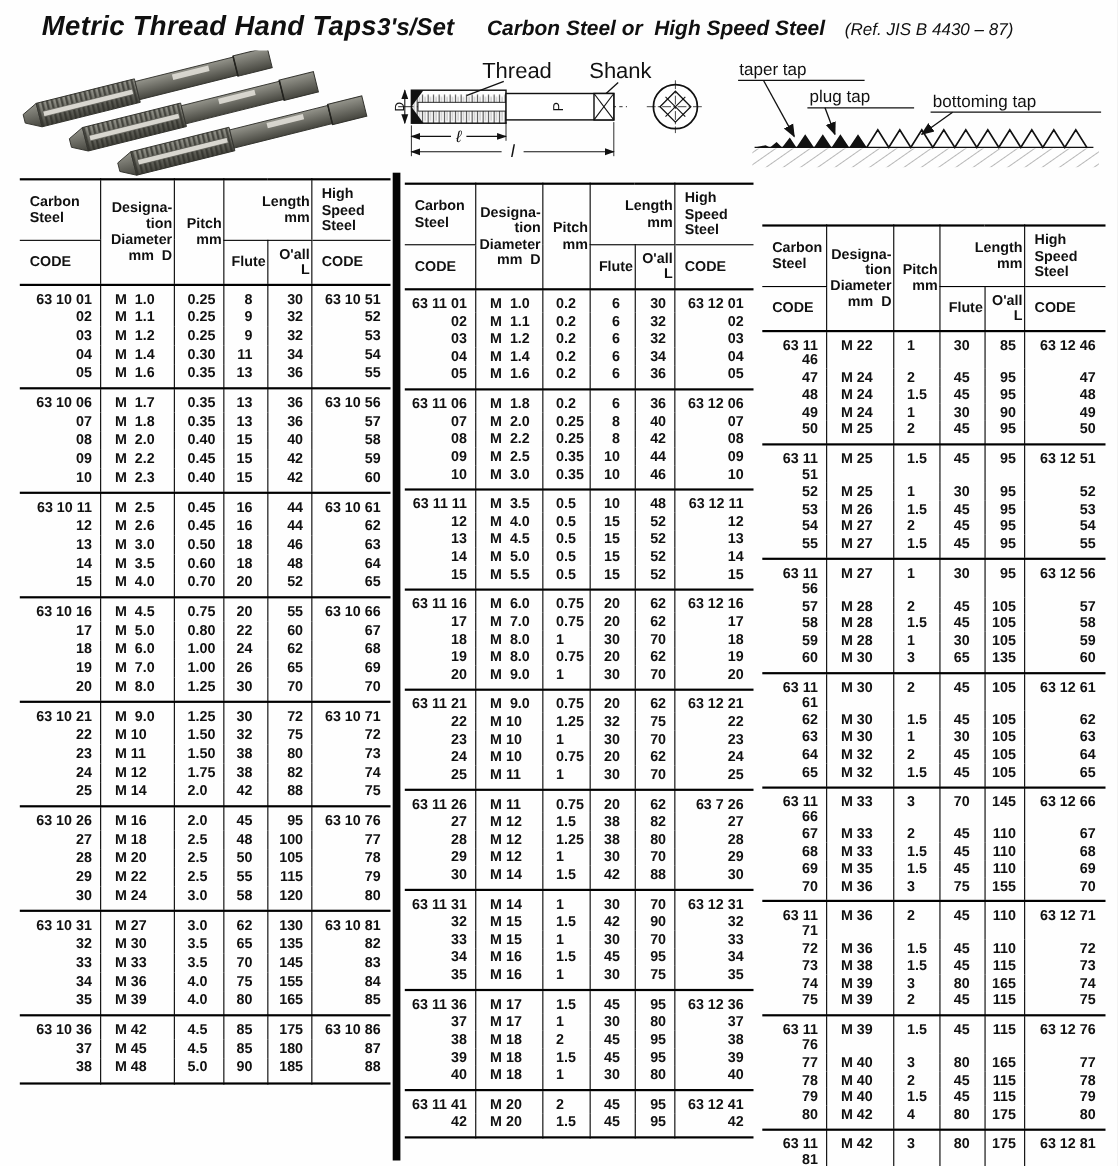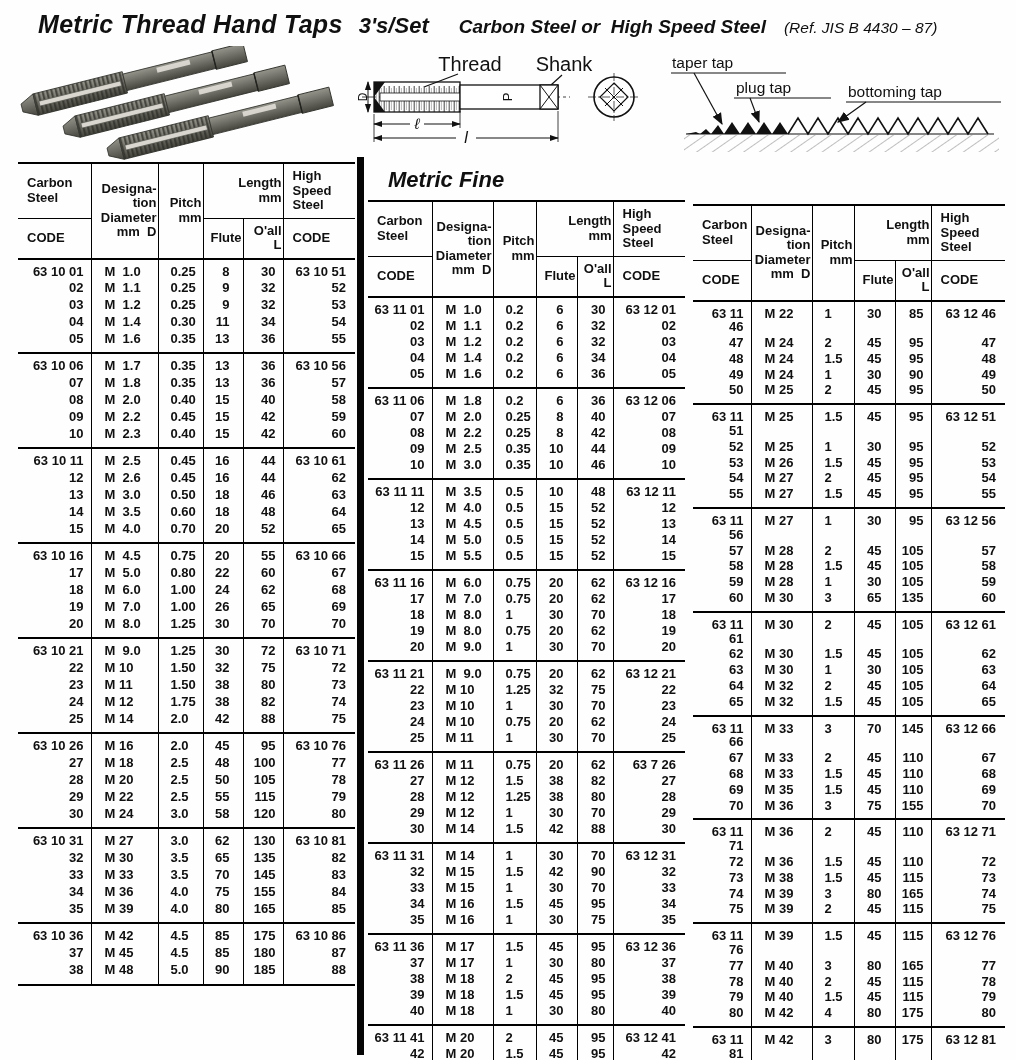--- a/index.html
+++ b/index.html
@@ -1,21 +1,21 @@
 <!DOCTYPE html>
 <html><head>
 <meta charset="utf-8">
 <style>
   html,body{margin:0;padding:0;background:#e8e8e8;}
   .page{position:relative;width:1016px;height:1060px;background:#fefefe;
         font-family:"Liberation Sans","DejaVu Sans",sans-serif;color:#101010;overflow:hidden;margin:0 auto;}
   
   .titlebar{position:absolute;left:38px;top:10px;right:5px;display:flex;align-items:baseline;white-space:nowrap;}
   .t-main{font-size:25px;font-weight:bold;font-style:italic;letter-spacing:.3px;}
-  .t-set{font-size:22px;font-weight:bold;font-style:italic;margin-left:16px;}
+  .t-set{font-size:22px;font-weight:bold;font-style:italic;}
   .t-mat{font-size:19px;font-weight:bold;font-style:italic;margin-left:30px;white-space:pre;}
   .t-ref{font-size:15.5px;font-weight:normal;font-style:italic;margin-left:18px;}
   
   .photo{position:absolute;left:14px;top:46px;width:322px;height:114px;}
   .middiag{position:absolute;left:358px;top:54px;width:306px;height:106px;}
   .rightdiag{position:absolute;left:666px;top:52px;width:348px;height:110px;}
   svg text{font-family:"Liberation Sans","DejaVu Sans",sans-serif;}
   
   .vdivider{position:absolute;left:357px;top:157px;width:7px;height:898px;background:#050505;}
   
@@ -527,21 +527,20 @@
               <td>90</td>
               <td>185</td>
               <td>88</td>
             </tr>
           </tbody>
         </table>
       </div>
   </div>
 
   <div class="sec finel-wrap">
-    <div class="sec-title">Metric Fine</div>
     <div>
         <table>
           <colgroup>
             <col style="width: 64px;">
             <col style="width: 61px;">
             <col style="width: 43px;">
             <col style="width: 41px;">
             <col style="width: 36px;">
             <col style="width: 72px;">
           </colgroup>

